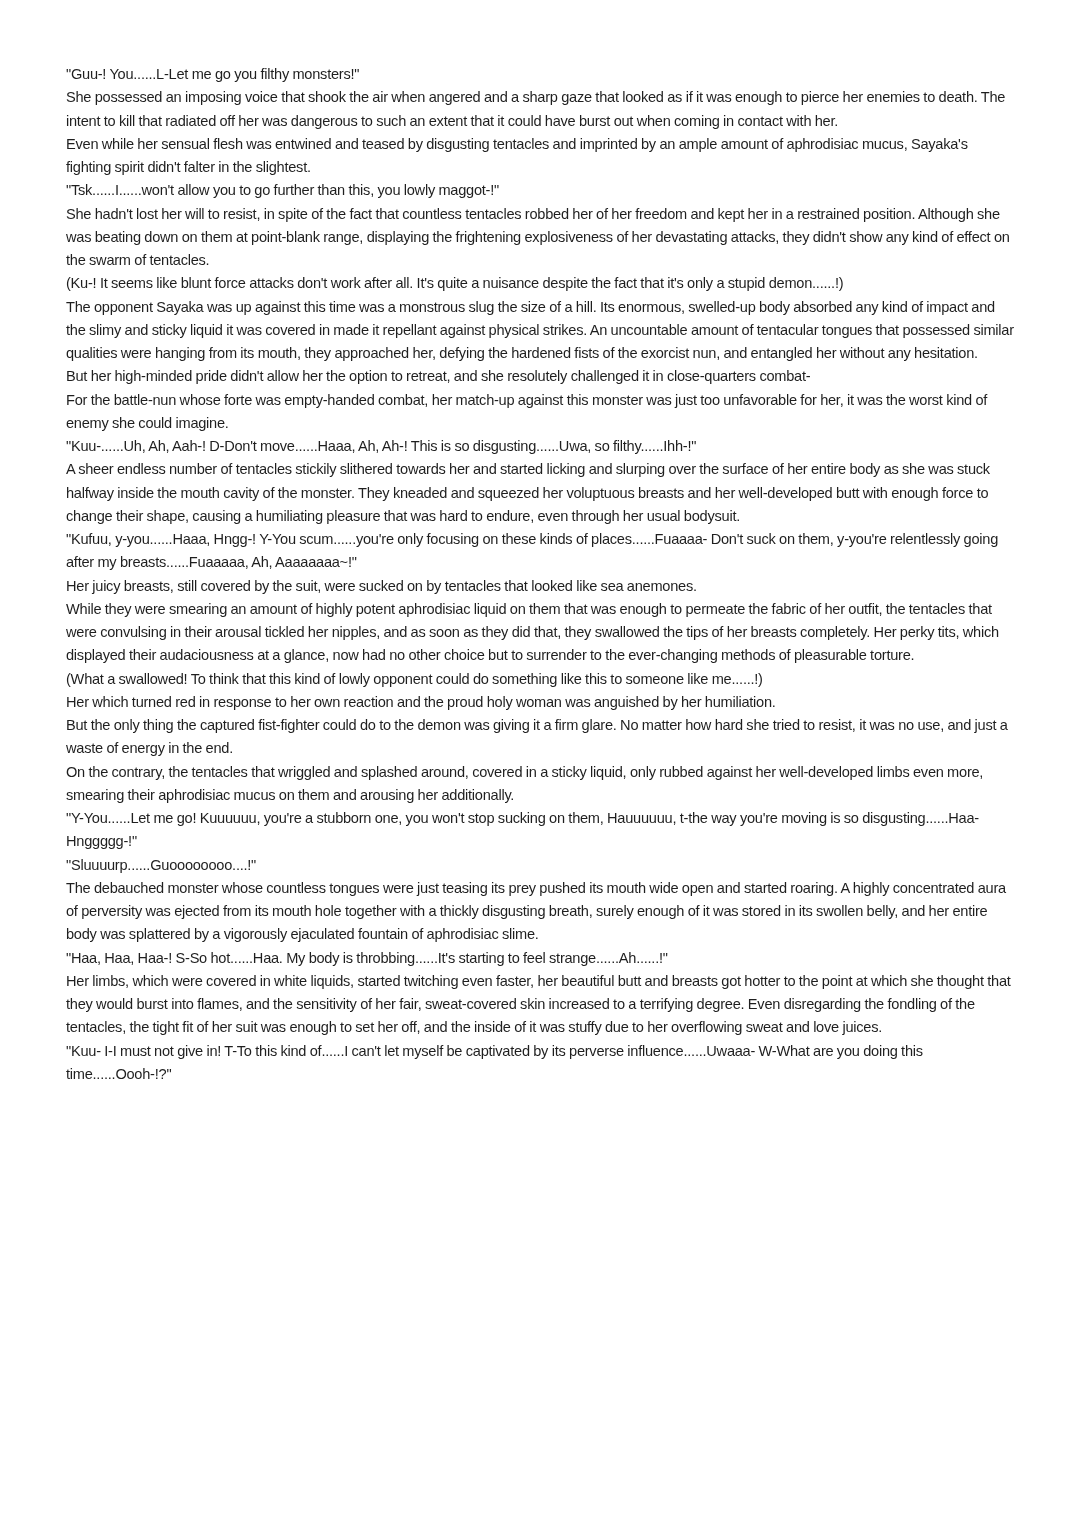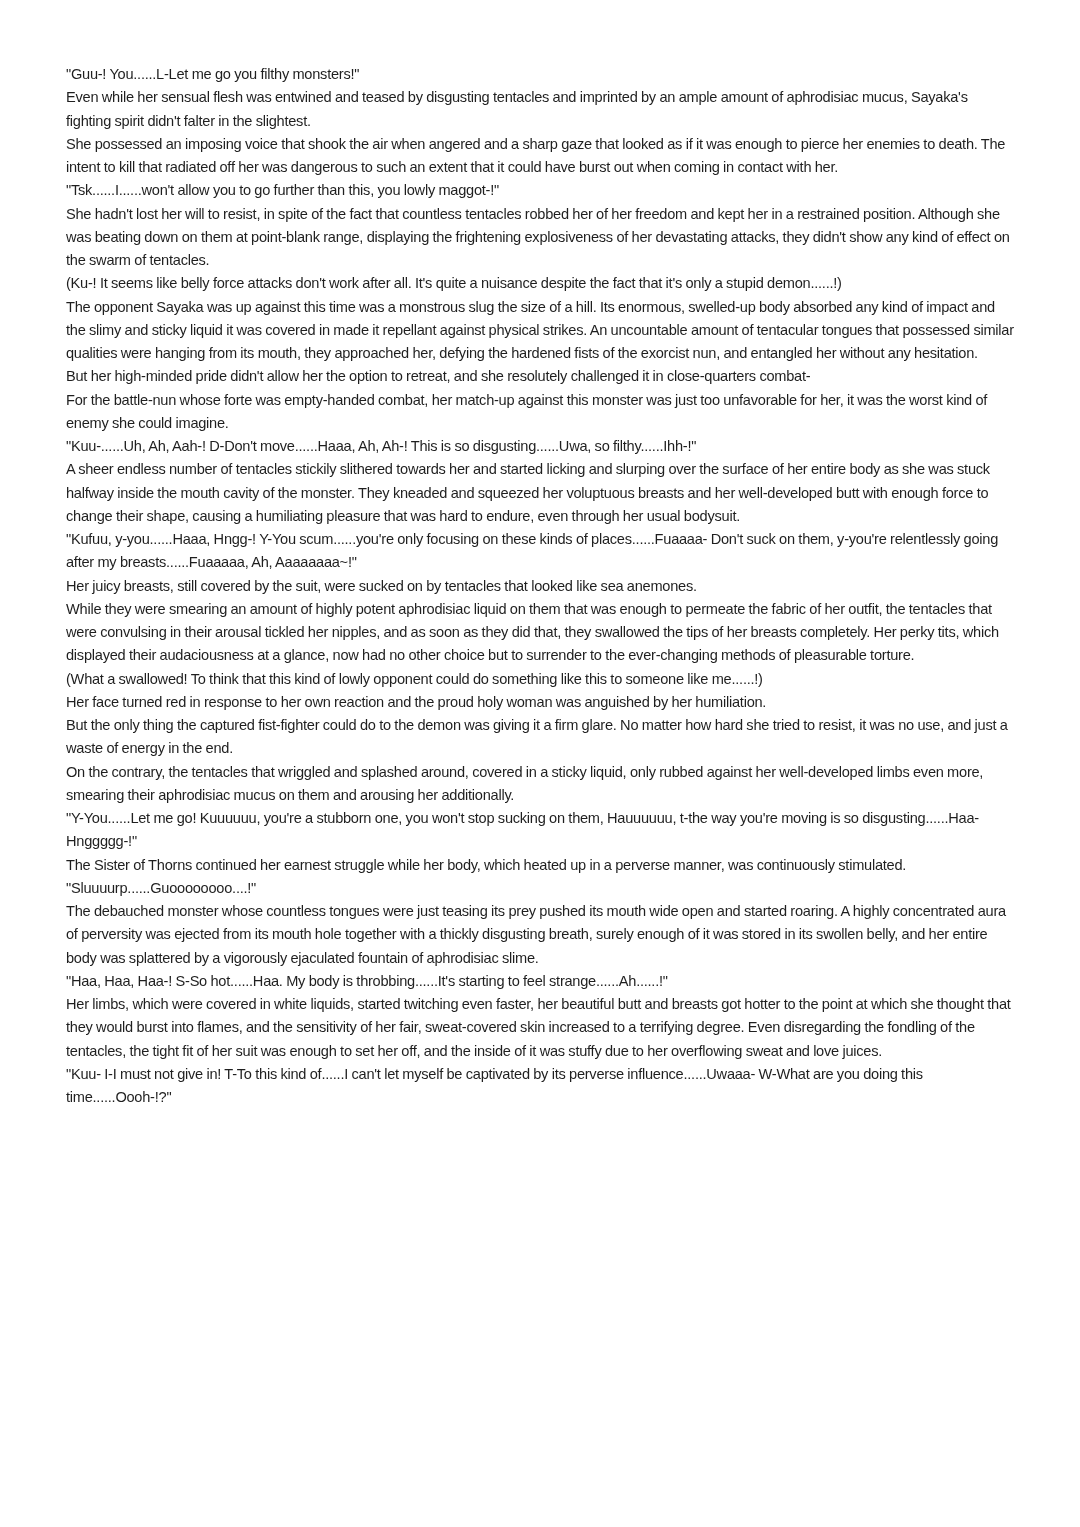--- a/index.html
+++ b/index.html
@@ -31,38 +31,37 @@
     text-align: left;
     white-space: normal;
   }
 </style>
 </head>
 <body>
 
 <div class="page">
   <div>
       <p class="para">"Guu-! You......L-Let me go you filthy monsters!"</p>
+      <p class="para">She possessed an imposing voice that shook the air when angered and a sharp gaze that looked as if it was enough to pierce her enemies to death. The intent to kill that radiated off her was dangerous to such an extent that it could have burst out when coming in contact with her.</p>
       <p class="para">Even while her sensual flesh was entwined and teased by disgusting tentacles and imprinted by an ample amount of aphrodisiac mucus, Sayaka's fighting spirit didn't falter in the slightest.</p>
-      <p class="para">She possessed an imposing voice that shook the air when angered and a sharp gaze that looked as if it was enough to pierce her enemies to death. The intent to kill that radiated off her was dangerous to such an extent that it could have burst out when coming in contact with her.</p>
       <p class="para">"Tsk......I......won't allow you to go further than this, you lowly maggot-!"</p>
       <p class="para">She hadn't lost her will to resist, in spite of the fact that countless tentacles robbed her of her freedom and kept her in a restrained position. Although she was beating down on them at point-blank range, displaying the frightening explosiveness of her devastating attacks, they didn't show any kind of effect on the swarm of tentacles.</p>
-      <p class="para">(Ku-! It seems like belly force attacks don't work after all. It's quite a nuisance despite the fact that it's only a stupid demon......!)</p>
+      <p class="para">(Ku-! It seems like blunt force attacks don't work after all. It's quite a nuisance despite the fact that it's only a stupid demon......!)</p>
       <p class="para">The opponent Sayaka was up against this time was a monstrous slug the size of a hill. Its enormous, swelled-up body absorbed any kind of impact and the slimy and sticky liquid it was covered in made it repellant against physical strikes. An uncountable amount of tentacular tongues that possessed similar qualities were hanging from its mouth, they approached her, defying the hardened fists of the exorcist nun, and entangled her without any hesitation.</p>
       <p class="para">But her high-minded pride didn't allow her the option to retreat, and she resolutely challenged it in close-quarters combat-</p>
       <p class="para">For the battle-nun whose forte was empty-handed combat, her match-up against this monster was just too unfavorable for her, it was the worst kind of enemy she could imagine.</p>
       <p class="para">"Kuu-......Uh, Ah, Aah-! D-Don't move......Haaa, Ah, Ah-! This is so disgusting......Uwa, so filthy......Ihh-!"</p>
       <p class="para">A sheer endless number of tentacles stickily slithered towards her and started licking and slurping over the surface of her entire body as she was stuck halfway inside the mouth cavity of the monster. They kneaded and squeezed her voluptuous breasts and her well-developed butt with enough force to change their shape, causing a humiliating pleasure that was hard to endure, even through her usual bodysuit.</p>
       <p class="para">"Kufuu, y-you......Haaa, Hngg-! Y-You scum......you're only focusing on these kinds of places......Fuaaaa- Don't suck on them, y-you're relentlessly going after my breasts......Fuaaaaa, Ah, Aaaaaaaa~!"</p>
       <p class="para">Her juicy breasts, still covered by the suit, were sucked on by tentacles that looked like sea anemones.</p>
       <p class="para">While they were smearing an amount of highly potent aphrodisiac liquid on them that was enough to permeate the fabric of her outfit, the tentacles that were convulsing in their arousal tickled her nipples, and as soon as they did that, they swallowed the tips of her breasts completely. Her perky tits, which displayed their audaciousness at a glance, now had no other choice but to surrender to the ever-changing methods of pleasurable torture.</p>
       <p class="para">(What a swallowed! To think that this kind of lowly opponent could do something like this to someone like me......!)</p>
-      <p class="para">Her face turned red in response to her own reaction and the proud holy woman was anguished by her humiliation.</p>
+      <p class="para">Her which turned red in response to her own reaction and the proud holy woman was anguished by her humiliation.</p>
       <p class="para">But the only thing the captured fist-fighter could do to the demon was giving it a firm glare. No matter how hard she tried to resist, it was no use, and just a waste of energy in the end.</p>
       <p class="para">On the contrary, the tentacles that wriggled and splashed around, covered in a sticky liquid, only rubbed against her well-developed limbs even more, smearing their aphrodisiac mucus on them and arousing her additionally.</p>
       <p class="para">"Y-You......Let me go! Kuuuuuu, you're a stubborn one, you won't stop sucking on them, Hauuuuuu, t-the way you're moving is so disgusting......Haa- Hnggggg-!"</p>
-      <p class="para">The Sister of Thorns continued her earnest struggle while her body, which heated up in a perverse manner, was continuously stimulated.</p>
       <p class="para">"Sluuuurp......Guoooooooo....!"</p>
       <p class="para">The debauched monster whose countless tongues were just teasing its prey pushed its mouth wide open and started roaring. A highly concentrated aura of perversity was ejected from its mouth hole together with a thickly disgusting breath, surely enough of it was stored in its swollen belly, and her entire body was splattered by a vigorously ejaculated fountain of aphrodisiac slime.</p>
       <p class="para">"Haa, Haa, Haa-! S-So hot......Haa. My body is throbbing......It's starting to feel strange......Ah......!"</p>
       <p class="para">Her limbs, which were covered in white liquids, started twitching even faster, her beautiful butt and breasts got hotter to the point at which she thought that they would burst into flames, and the sensitivity of her fair, sweat-covered skin increased to a terrifying degree. Even disregarding the fondling of the tentacles, the tight fit of her suit was enough to set her off, and the inside of it was stuffy due to her overflowing sweat and love juices.</p>
       <p class="para">"Kuu- I-I must not give in! T-To this kind of......I can't let myself be captivated by its perverse influence......Uwaaa- W-What are you doing this time......Oooh-!?"</p>
     </div>
 </div>
 
 </body></html>

